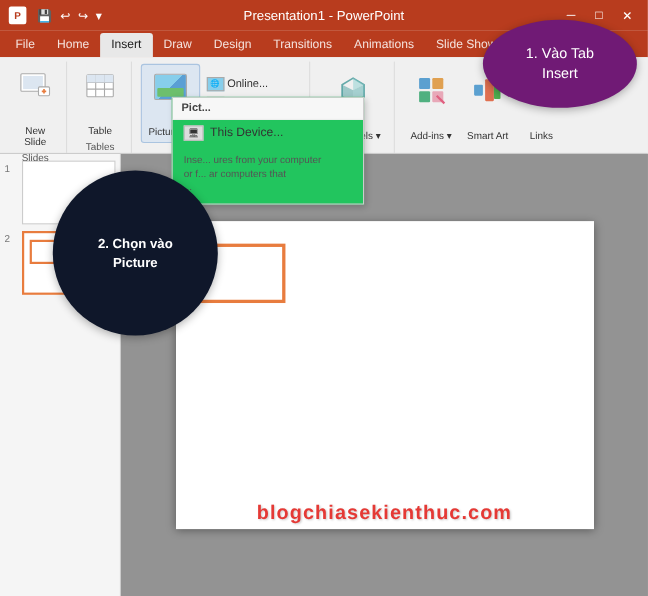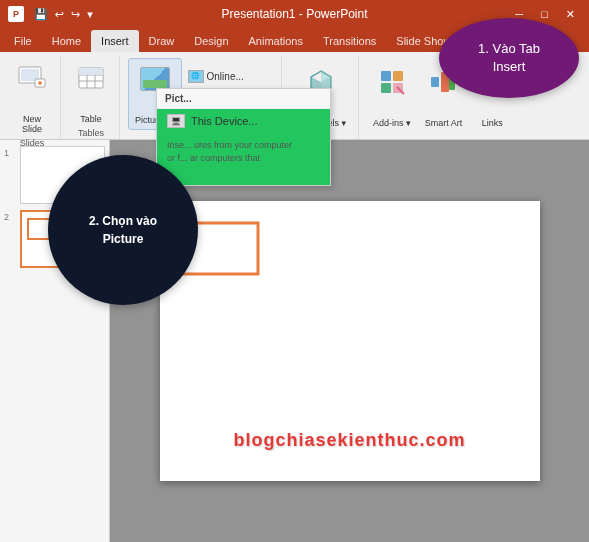--- a/index.html
+++ b/index.html
@@ -216,21 +216,21 @@
       width: 380px;
       height: 280px;
       background: white;
       box-shadow: 0 2px 8px rgba(0,0,0,0.4);
       position: relative;
     }
 
     
     .watermark {
       position: absolute;
-      bottom: 30px;
+      bottom: 4px;
       left: 50%;
       transform: translateX(-50%);
       font-size: 18px;
       font-weight: bold;
       color: #e53935;
       white-space: nowrap;
       letter-spacing: 1px;
       text-shadow: 1px 1px 2px rgba(0,0,0,0.2);
     }
 
@@ -365,22 +365,22 @@
     <span class="win-btn close">✕</span>
   </div>
 </div>
 
 <div class="ribbon-tabs">
   <div class="tab">File</div>
   <div class="tab">Home</div>
   <div class="tab active">Insert</div>
   <div class="tab">Draw</div>
   <div class="tab">Design</div>
+  <div class="tab">Transitions</div>
   <div class="tab">Animations</div>
-  <div class="tab">Transitions</div>
   <div class="tab">Slide Show</div>
   <div class="tab">Revie...</div>
 </div>
 
 <div class="ribbon">
 
   <div class="ribbon-group">
     <div class="ribbon-items">
       <div class="ribbon-btn-large">
         <div class="icon-area">

